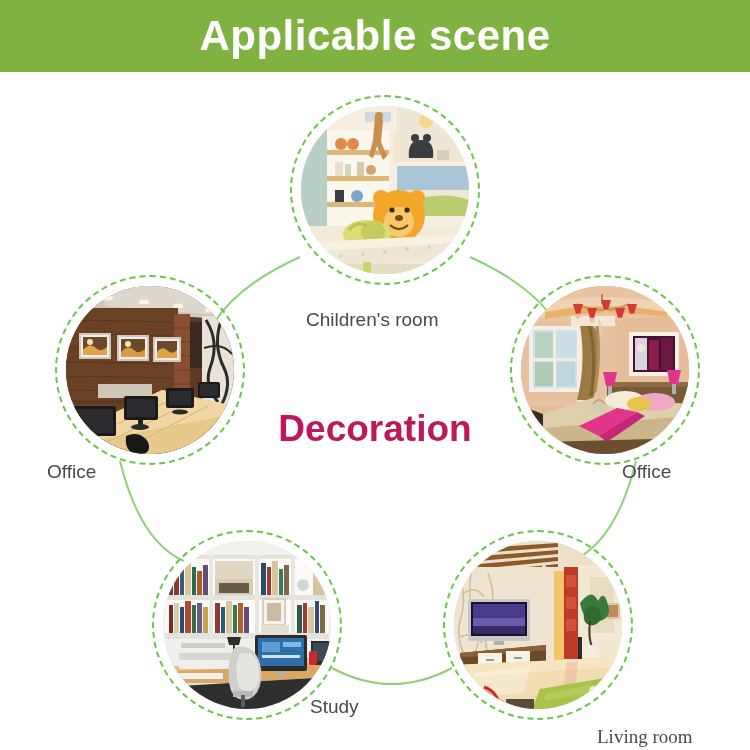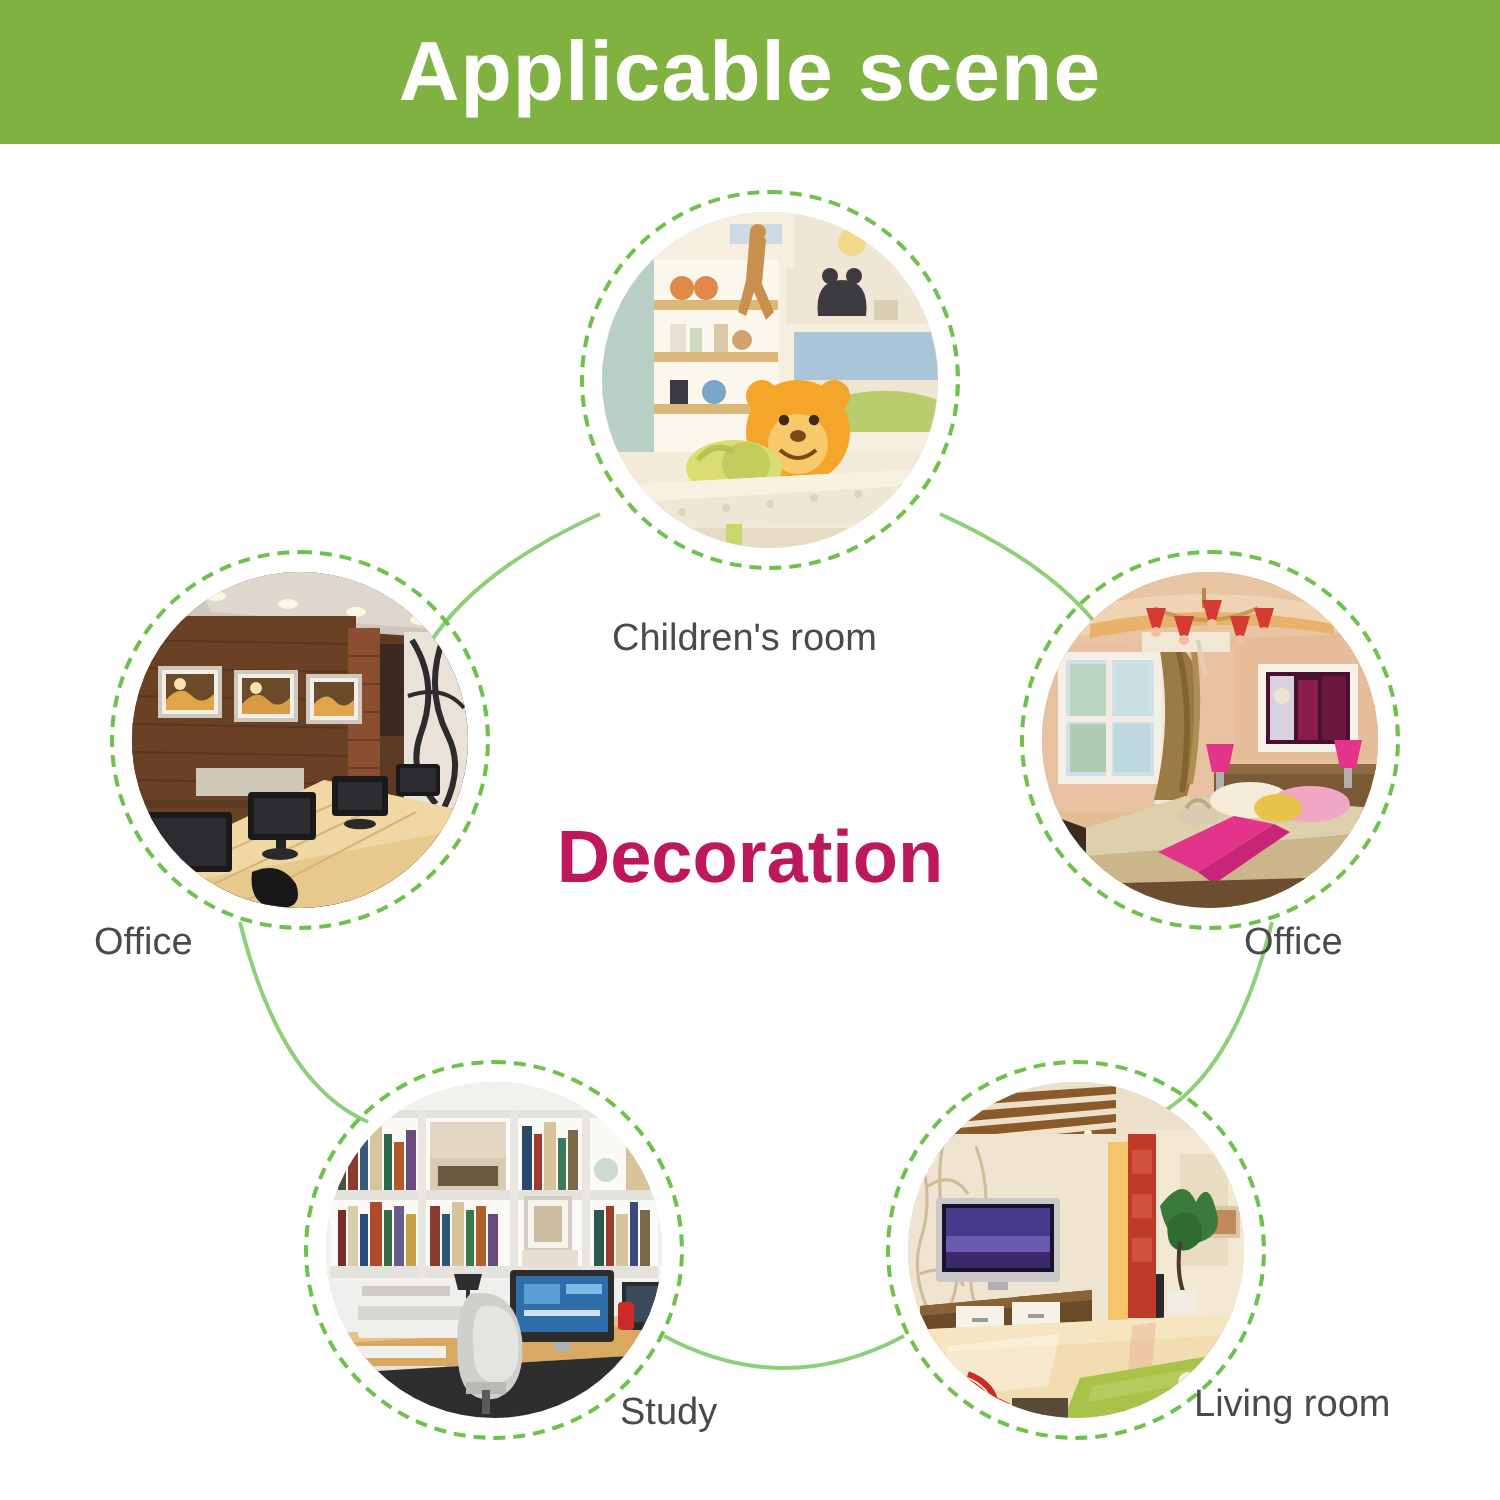--- a/index.html
+++ b/index.html
@@ -102,21 +102,21 @@
   #node-children { left: 290px; top: 23px; }
   #node-office   { left: 55px;  top: 203px; }
   #node-bedroom  { left: 510px; top: 203px; }
   #node-study    { left: 152px; top: 458px; }
   #node-living   { left: 443px; top: 458px; }
 
   #label-children { left: 306px; top: 238px; }
   #label-office   { left: 47px;  top: 390px; }
   #label-bedroom  { left: 622px; top: 390px; }
   #label-study    { left: 310px; top: 625px; }
-  #label-living   { left: 597px; top: 621px; }
+  #label-living   { left: 597px; top: 655px; font-family: Liberation Serif, serif; }
 
   .center-title {
     position: absolute;
     left: 0;
     top: 338px;
     width: 750px;
     text-align: center;
     font-size: 37px;
     font-weight: bold;
     color: #be185d;

